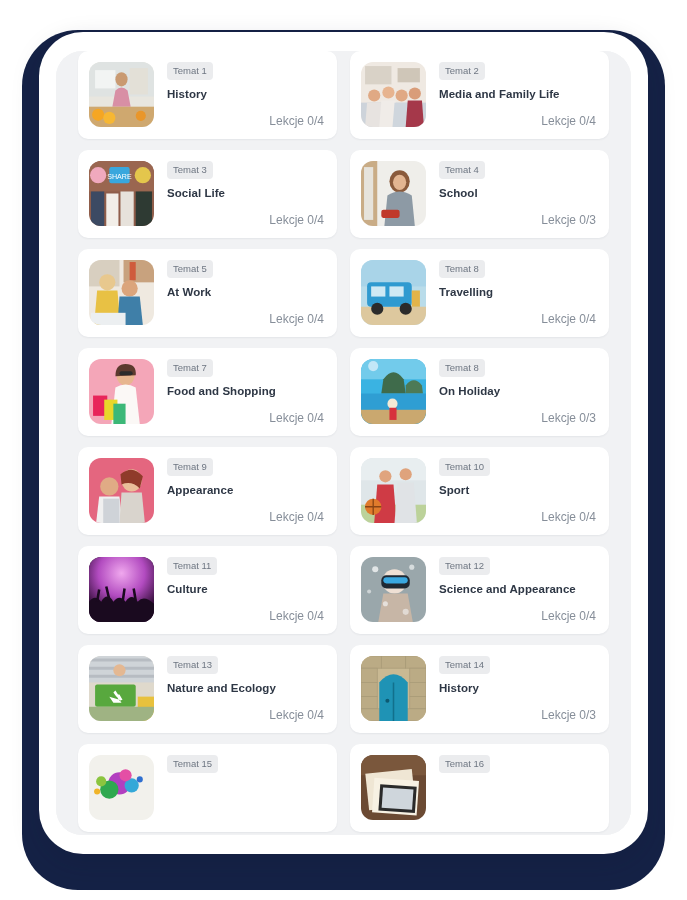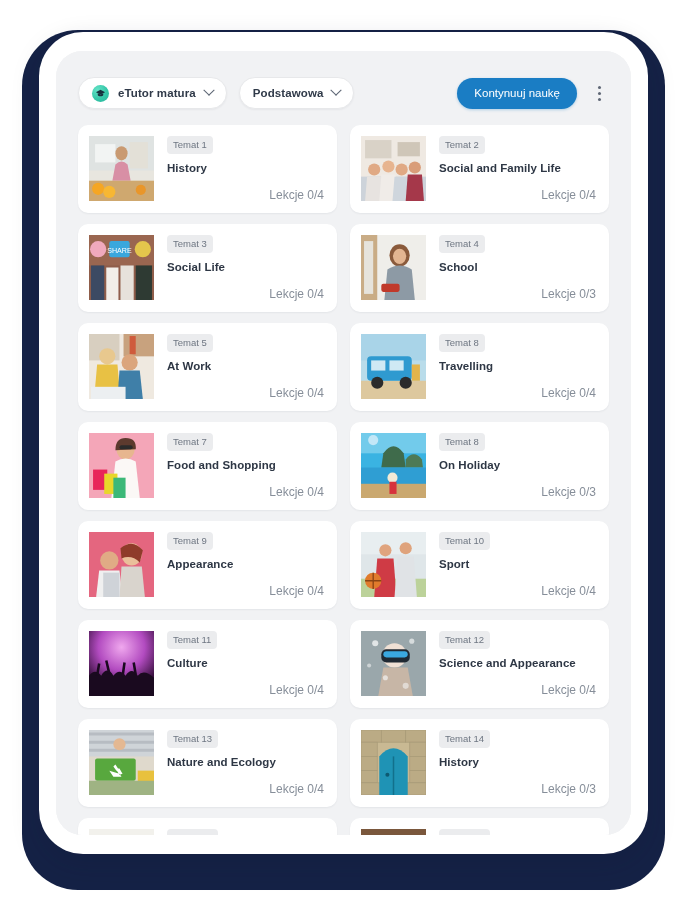--- a/index.html
+++ b/index.html
@@ -190,21 +190,21 @@
     display: flex;
     gap: 13px;
     box-shadow: 0 1px 2px rgba(25,32,48,.06);
     cursor: pointer;
     min-height: 88px;
   }
 
   .thumb {
     width: 65px;
     height: 65px;
-    border-radius: 0;
+    border-radius: 12px;
     flex: none;
     background-size: cover;
     overflow: hidden;
     position: relative;
     text-align: center;
   }
   .thumb svg { display: block; width: 100%; height: 100%; }
 
   .card-body {
     flex: 1 1 auto;
@@ -250,49 +250,20 @@
     <div class="device-power"></div>
     <div class="device-volume-1"></div>
     <div class="device-volume-2"></div>
   </div>
 
   <div class="device-bezel"></div>
 
   <div class="device-screen">
     <div class="app">
 
-      <div class="topbar">
-
-        <div class="pill">
-          <span class="logo-dot">
-            <svg viewBox="0 0 24 24" width="11" height="11" aria-hidden="true">
-              <path d="M12 4 L22 9 L12 14 L2 9 Z" fill="#17303d"></path>
-              <path d="M6 11.2 V15.4 C6 17 9 18.2 12 18.2 C15 18.2 18 17 18 15.4 V11.2 L12 14.2 Z" fill="#17303d"></path>
-            </svg>
-          </span>
-          <span class="pill-label">eTutor matura</span>
-          <span class="chev"></span>
-        </div>
-
-        <div class="pill">
-          <span class="pill-label">Podstawowa</span>
-          <span class="chev"></span>
-        </div>
-
-        <div class="spacer"></div>
-
-        <button class="cta">Kontynuuj naukę</button>
-
-        <div class="kebab">
-          <i></i>
-          <i></i>
-          <i></i>
-        </div>
-
-      </div>
 
       <div class="grid" id="topic-grid">
           <div class="card">
             <div class="thumb">
               <svg viewBox="0 0 64 64">
                 <rect width="64" height="64" fill="#e8e6df"></rect>
                 <rect x="0" y="0" width="64" height="34" fill="#dfe3e2"></rect>
                 <rect x="6" y="8" width="20" height="18" fill="#f2f4f3"></rect>
                 <rect x="40" y="6" width="18" height="26" fill="#e3e0d7"></rect>
                 <ellipse cx="32" cy="17" rx="6" ry="7" fill="#c99a72"></ellipse>
@@ -321,21 +292,21 @@
                 <circle cx="27" cy="30" r="6" fill="#e7b48f"></circle>
                 <path d="M20 38 h14 l2 26 H18 Z" fill="#f0ece8"></path>
                 <circle cx="40" cy="33" r="6" fill="#e0a984"></circle>
                 <path d="M33 40 h14 l2 24 H31 Z" fill="#cfd6dd"></path>
                 <circle cx="53" cy="31" r="6" fill="#d99d79"></circle>
                 <path d="M46 38 h14 l2 26 H44 Z" fill="#a5384a"></path>
               </svg>
             </div>
             <div class="card-body">
               <span class="badge">Temat 2</span>
-              <div class="card-title">Social and Family Life</div>
+              <div class="card-title">Media and Family Life</div>
               <div class="card-meta">Lekcje 0/4</div>
             </div>
           </div>
           <div class="card">
             <div class="thumb">
               <svg viewBox="0 0 64 64">
                 <rect width="64" height="64" fill="#8f5d4a"></rect>
                 <rect x="0" y="0" width="64" height="30" fill="#9a6650"></rect>
                 <circle cx="9" cy="14" r="8" fill="#f0a9bd"></circle>
                 <rect x="20" y="6" width="20" height="16" rx="2" fill="#39a7dd"></rect>

